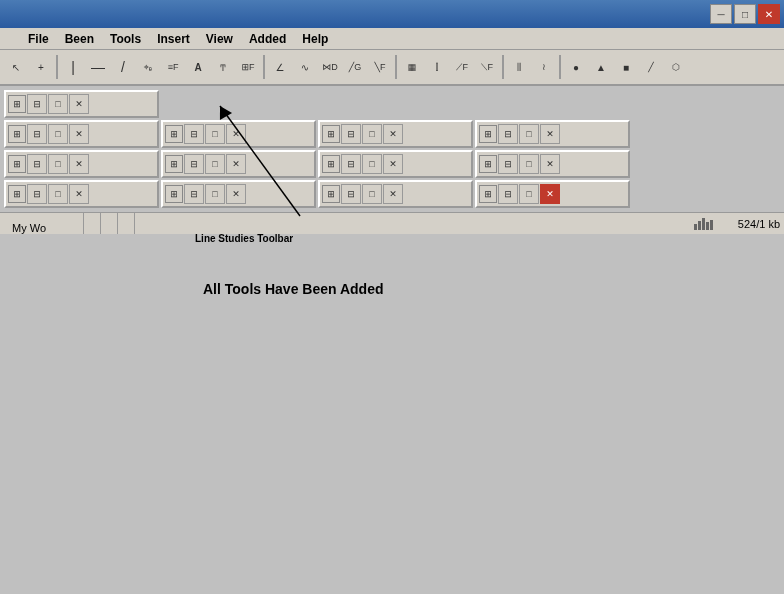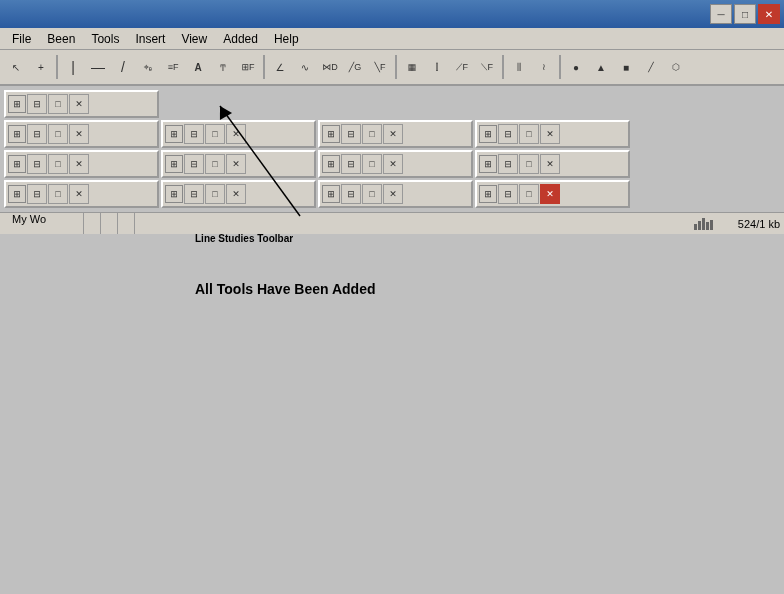--- a/index.html
+++ b/index.html
@@ -50,21 +50,22 @@
       border-color: #c0392b;
     }
 
     
     .menu-bar {
       height: 22px;
       background: #d4d0c8;
       border-bottom: 1px solid #999;
       display: flex;
       align-items: center;
-      padding: 0 4px;
+      padding: 0 20px;
+      font-weight: bold;
     }
     .menu-item {
       padding: 2px 8px;
       font-size: 12px;
       color: #000;
       cursor: pointer;
     }
 
     
     .toolbar {
@@ -185,21 +186,21 @@
       display: flex;
       align-items: center;
       padding: 0 4px;
       font-size: 11px;
     }
     .status-segment {
       padding: 0 8px;
       border-right: 1px solid #999;
       height: 100%;
       display: flex;
-      align-items: flex-start;
+      align-items: flex-end;
     }
     .status-segment:first-child {
       min-width: 80px;
     }
     .status-right {
       margin-left: auto;
       display: flex;
       align-items: center;
       gap: 25px;
     }
@@ -275,21 +276,21 @@
     <svg style="position:absolute;top:10px;left:210px;width:200px;height:130px;pointer-events:none;">
       <line x1="90" y1="120" x2="10" y2="10" stroke="#000" stroke-width="1.5"></line>
       <polygon points="10,10 17,22 3,22" fill="#000" transform="rotate(-30, 10, 10)"></polygon>
     </svg>
 
     <div style="position:absolute; top:145px; left:195px;">
       <strong style="font-size:10px; color:#000;">Line Studies Toolbar</strong>
     </div>
 
     <div style="position:absolute; top:195px; left:195px;">
-      <strong style="font-size:14px; color:#000;">All Tools Have Been Added</strong>
+      <strong style="font-size:14px; color:#000;margin-left:8px;">All Tools Have Been Added</strong>
     </div>
 
   </div>
 
   <div class="bottom-panel">
 
     <div class="mini-window-row">
       <div class="mini-window mini-window-wide">
         <div class="mini-win-icon">⊞</div>
         <div class="mini-win-btn">⊟</div>

